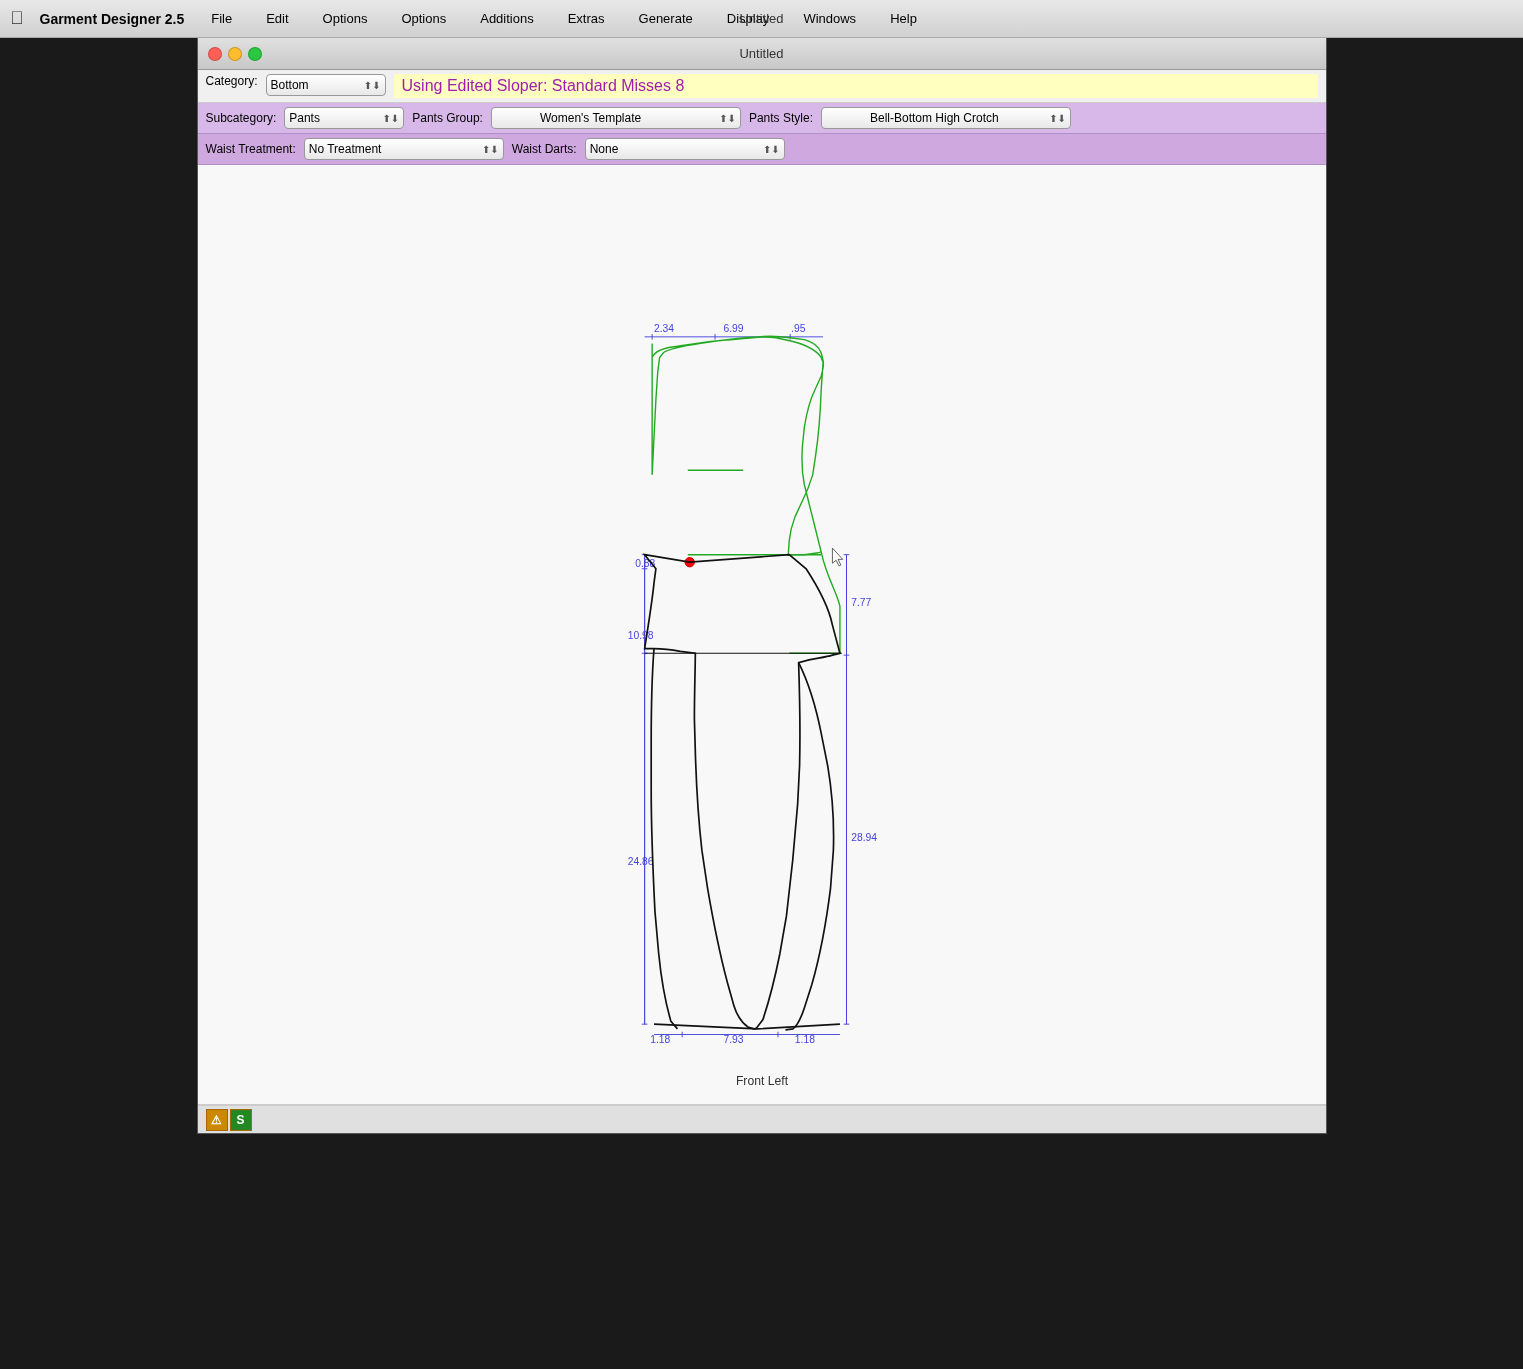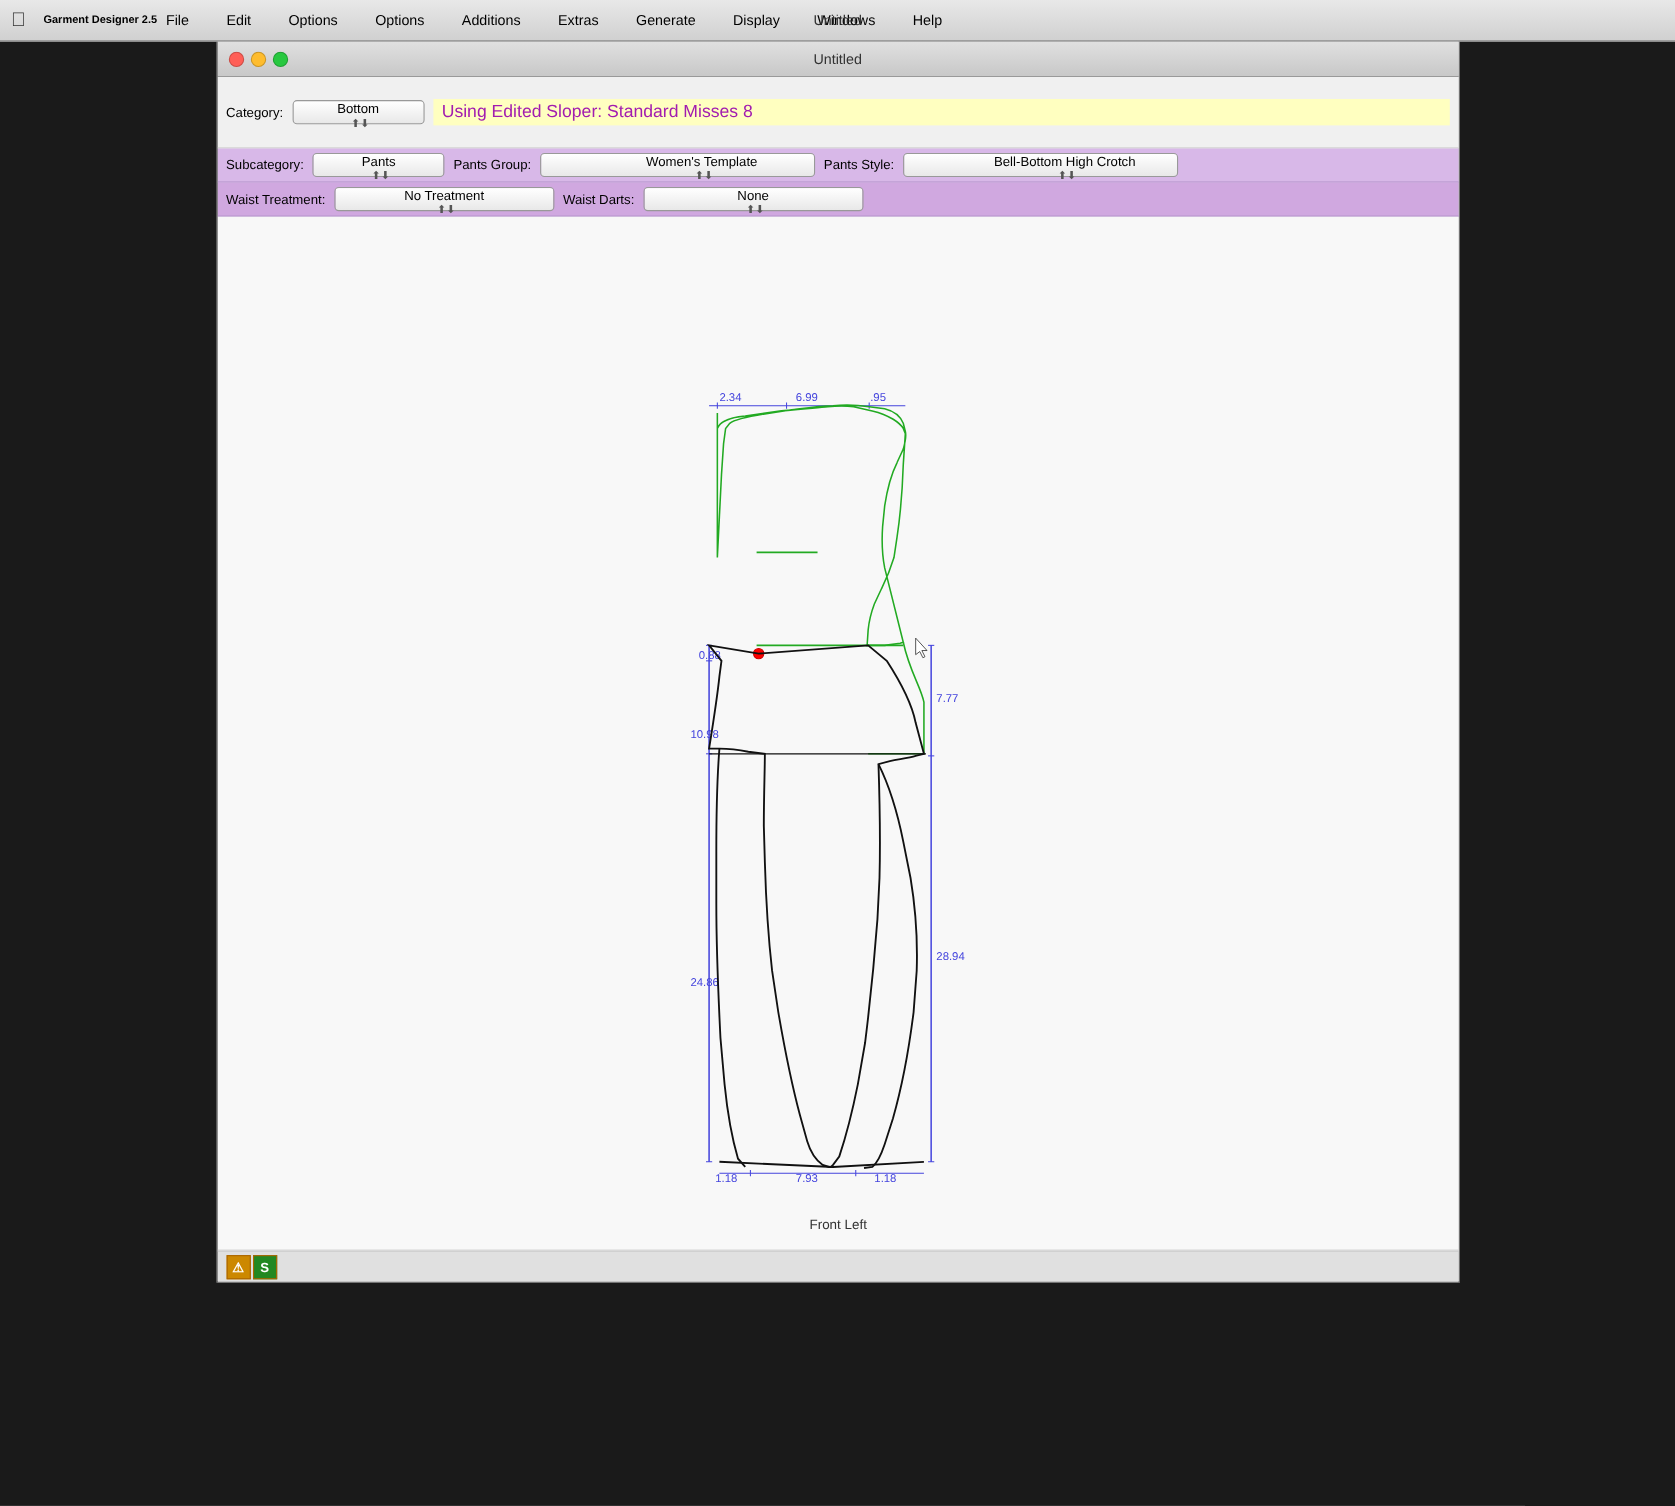--- a/index.html
+++ b/index.html
@@ -21,23 +21,23 @@
       padding: 0 10px;
       border-bottom: 1px solid #aaa;
     }
     .apple-logo {
       font-size: 18px;
       margin-right: 16px;
       color: #333;
     }
     .app-name {
       font-weight: bold;
-      font-size: 10px;
+      font-size: 14px;
       color: #000;
-      margin-right: 4px;
+      margin-right: 23px;
     }
     .menu-items {
       display: flex;
       gap: 26px;
     }
     .menu-item {
       font-size: 13px;
       color: #000;
       cursor: pointer;
       padding: 2px 4px;
@@ -79,23 +79,23 @@
       left: 50%;
       transform: translateX(-50%);
       font-size: 13px;
       color: #333;
     }
 
     
     .toolbar-row1 {
       background: #f0f0f0;
       border-bottom: 1px solid #ccc;
-      padding: 20px 8px;
-      display: flex;
-      align-items: center;
+      padding: 4px 8px;
+      display: flex;
+      align-items: flex-start;
       gap: 8px;
     }
     .toolbar-row2 {
       background: #d8b8e8;
       border-bottom: 1px solid #b090c8;
       padding: 4px 8px;
       display: flex;
       align-items: center;
       gap: 8px;
     }
@@ -109,21 +109,20 @@
       border: 1px solid #999;
       border-radius: 4px;
       background: linear-gradient(to bottom, #fff, #e8e8e8);
       font-size: 12px;
       padding: 0 4px;
       display: flex;
       align-items: center;
       justify-content: space-between;
       cursor: pointer;
       min-width: 120px;
-      flex-direction: column;
     }
     .toolbar-select-wide { min-width: 200px; }
     .toolbar-select-wider { min-width: 250px; padding-left: 48px; }
     .select-arrow {
       font-size: 10px;
       color: #555;
       margin-left: 4px;
     }
     .sloper-info {
       background: #ffffc0;

